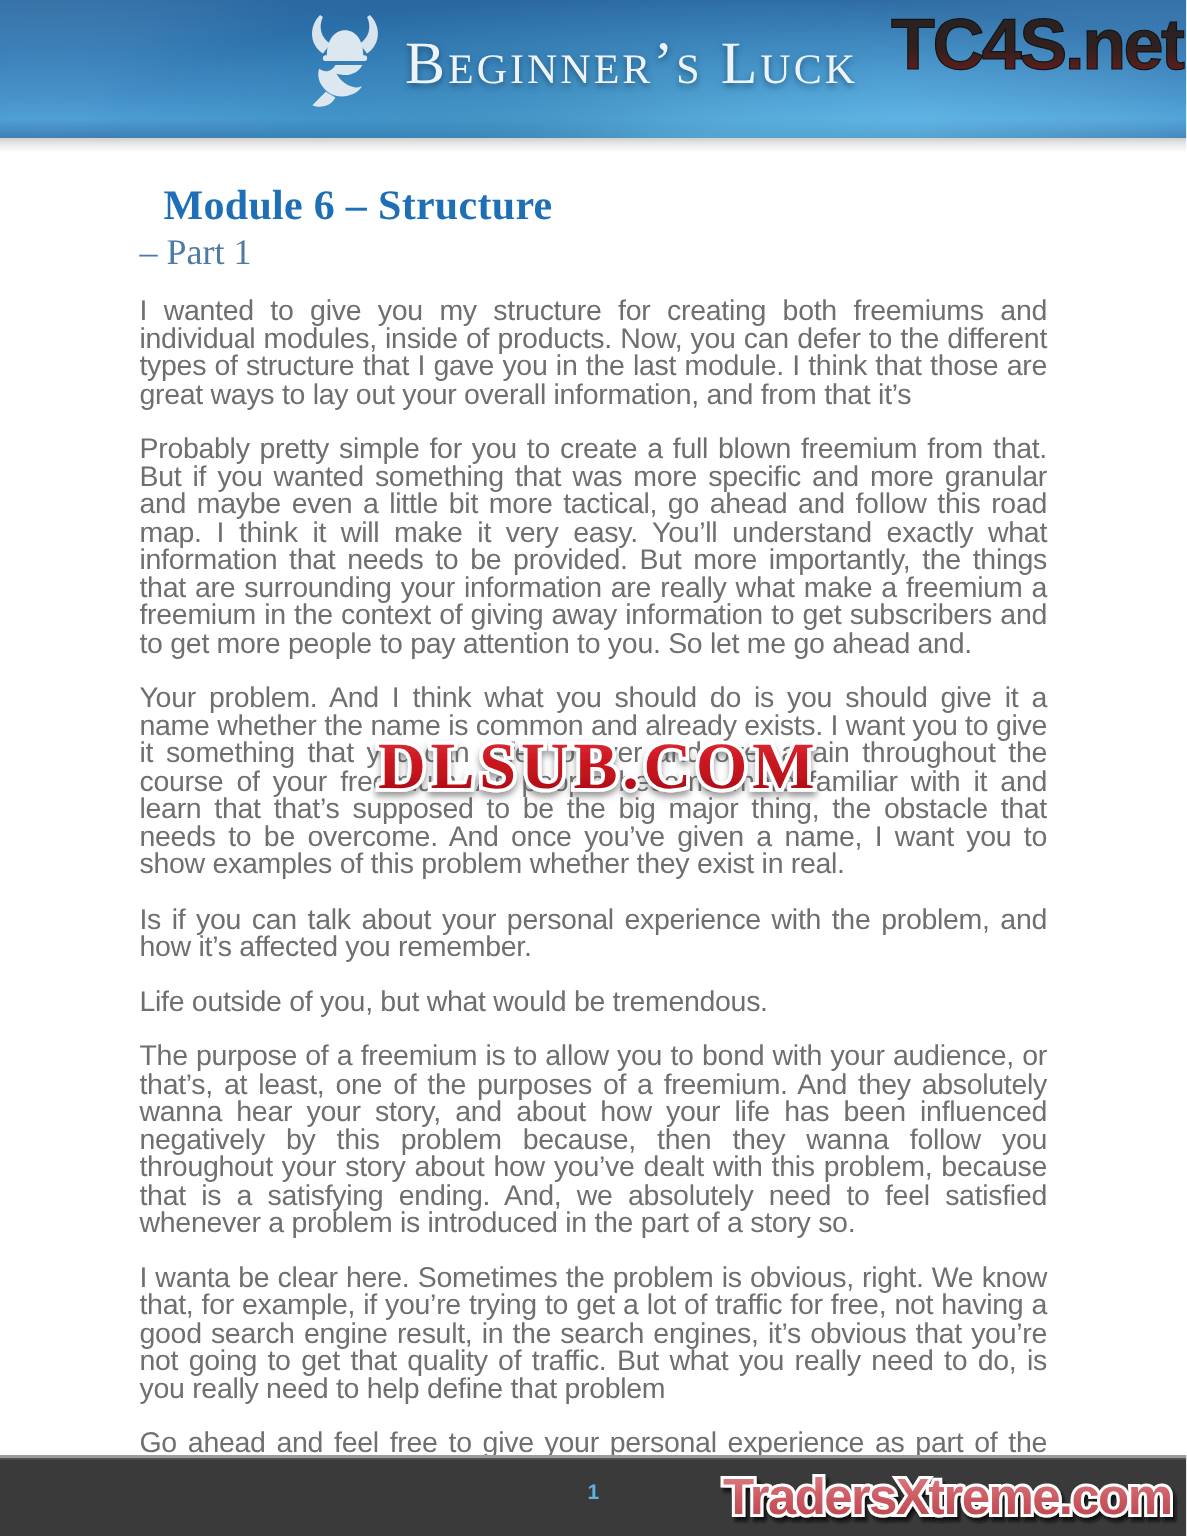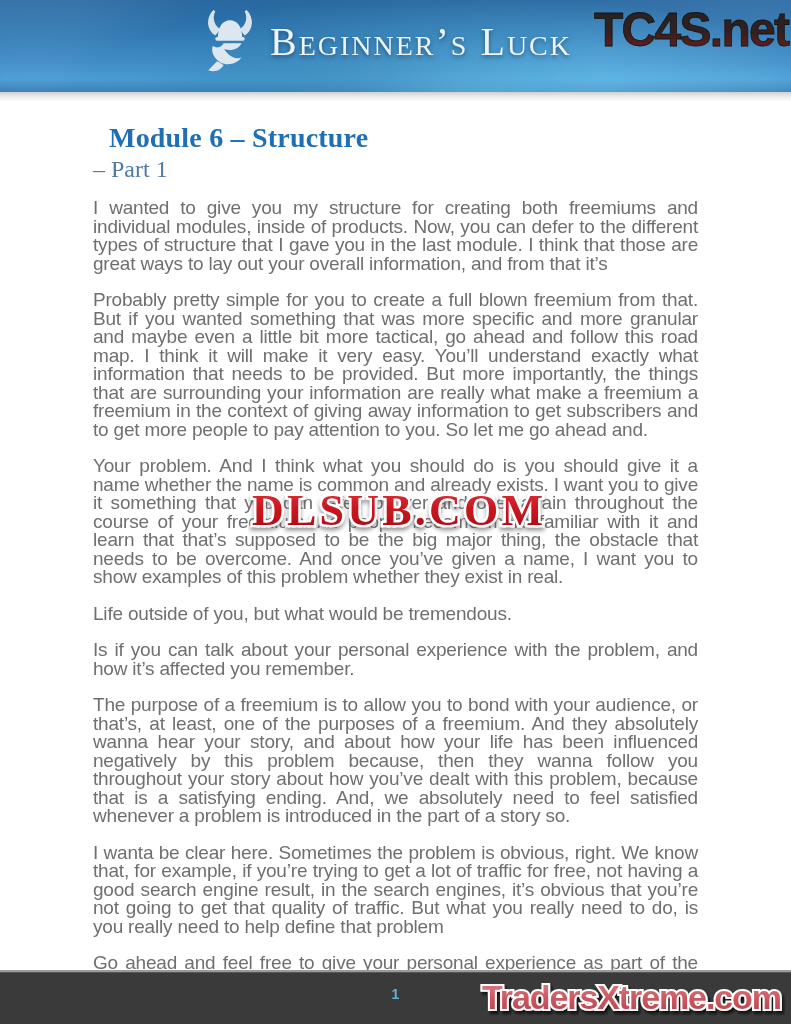--- a/index.html
+++ b/index.html
@@ -108,22 +108,22 @@
   </div>
   <div class="banner-edge"></div>
 
   <div class="content">
     <h1 class="doc-title">Module 6 – Structure</h1>
     <h2 class="doc-subtitle">– Part 1</h2>
     <div class="body-text">
       <p>I wanted to give you my structure for creating both freemiums and individual modules, inside of products. Now, you can defer to the different types of structure that I gave you in the last module. I think that those are great ways to lay out your overall information, and from that it’s</p>
       <p>Probably pretty simple for you to create a full blown freemium from that. But if you wanted something that was more specific and more granular and maybe even a little bit more tactical, go ahead and follow this road map. I think it will make it very easy. You’ll understand exactly what information that needs to be provided. But more importantly, the things that are surrounding your information are really what make a freemium a freemium in the context of giving away information to get subscribers and to get more people to pay attention to you. So let me go ahead and.</p>
       <p>Your problem. And I think what you should do is you should give it a name whether the name is common and already exists. I want you to give it something that you can refer to over and over again throughout the course of your freemium. As people become more familiar with it and learn that that’s supposed to be the big major thing, the obstacle that needs to be overcome. And once you’ve given a name, I want you to show examples of this problem whether they exist in real.</p>
+      <p>Is if you can talk about your personal experience with the problem, and how it’s affected you remember.</p>
       <p>Life outside of you, but what would be tremendous.</p>
-      <p>Is if you can talk about your personal experience with the problem, and how it’s affected you remember.</p>
       <p>The purpose of a freemium is to allow you to bond with your audience, or that’s, at least, one of the purposes of a freemium. And they absolutely wanna hear your story, and about how your life has been influenced negatively by this problem because, then they wanna follow you throughout your story about how you’ve dealt with this problem, because that is a satisfying ending. And, we absolutely need to feel satisfied whenever a problem is introduced in the part of a story so.</p>
       <p>I wanta be clear here. Sometimes the problem is obvious, right. We know that, for example, if you’re trying to get a lot of traffic for free, not having a good search engine result, in the search engines, it’s obvious that you’re not going to get that quality of traffic. But what you really need to do, is you really need to help define that problem</p>
       <p>Go ahead and feel free to give your personal experience as part of the freemium to help illustrate how the problem has been affecting your life. Now, the next thing you want to do is, talk to them about how not having a solution to this problem is preventing them from achieving their goals. Now.</p>
     </div>
   </div>
 
   <svg class="dlsub" viewBox="0 0 300 64">
     <defs>
       <linearGradient id="dlsubGrad" x1="0" y1="0" x2="0" y2="1">
         <stop offset="0" stop-color="#e2333c"></stop>

